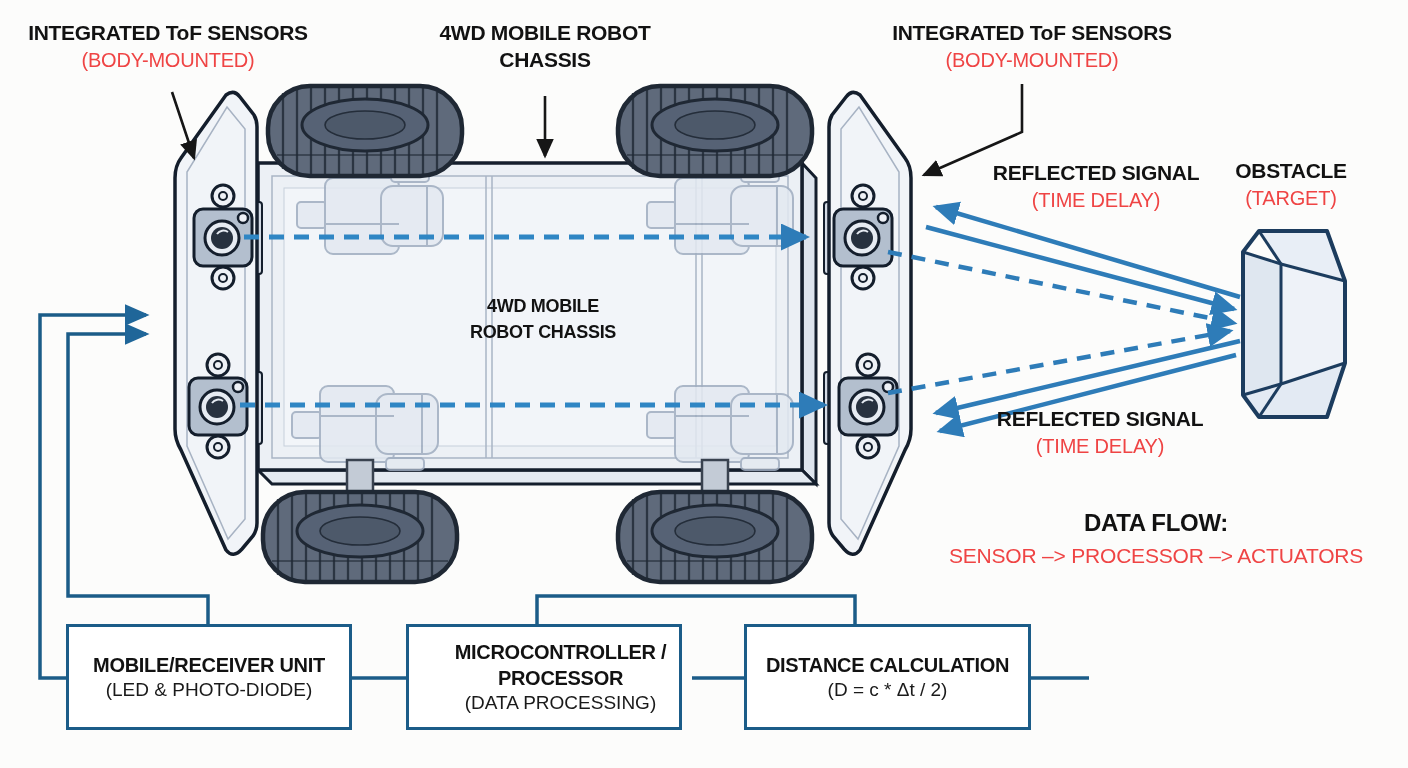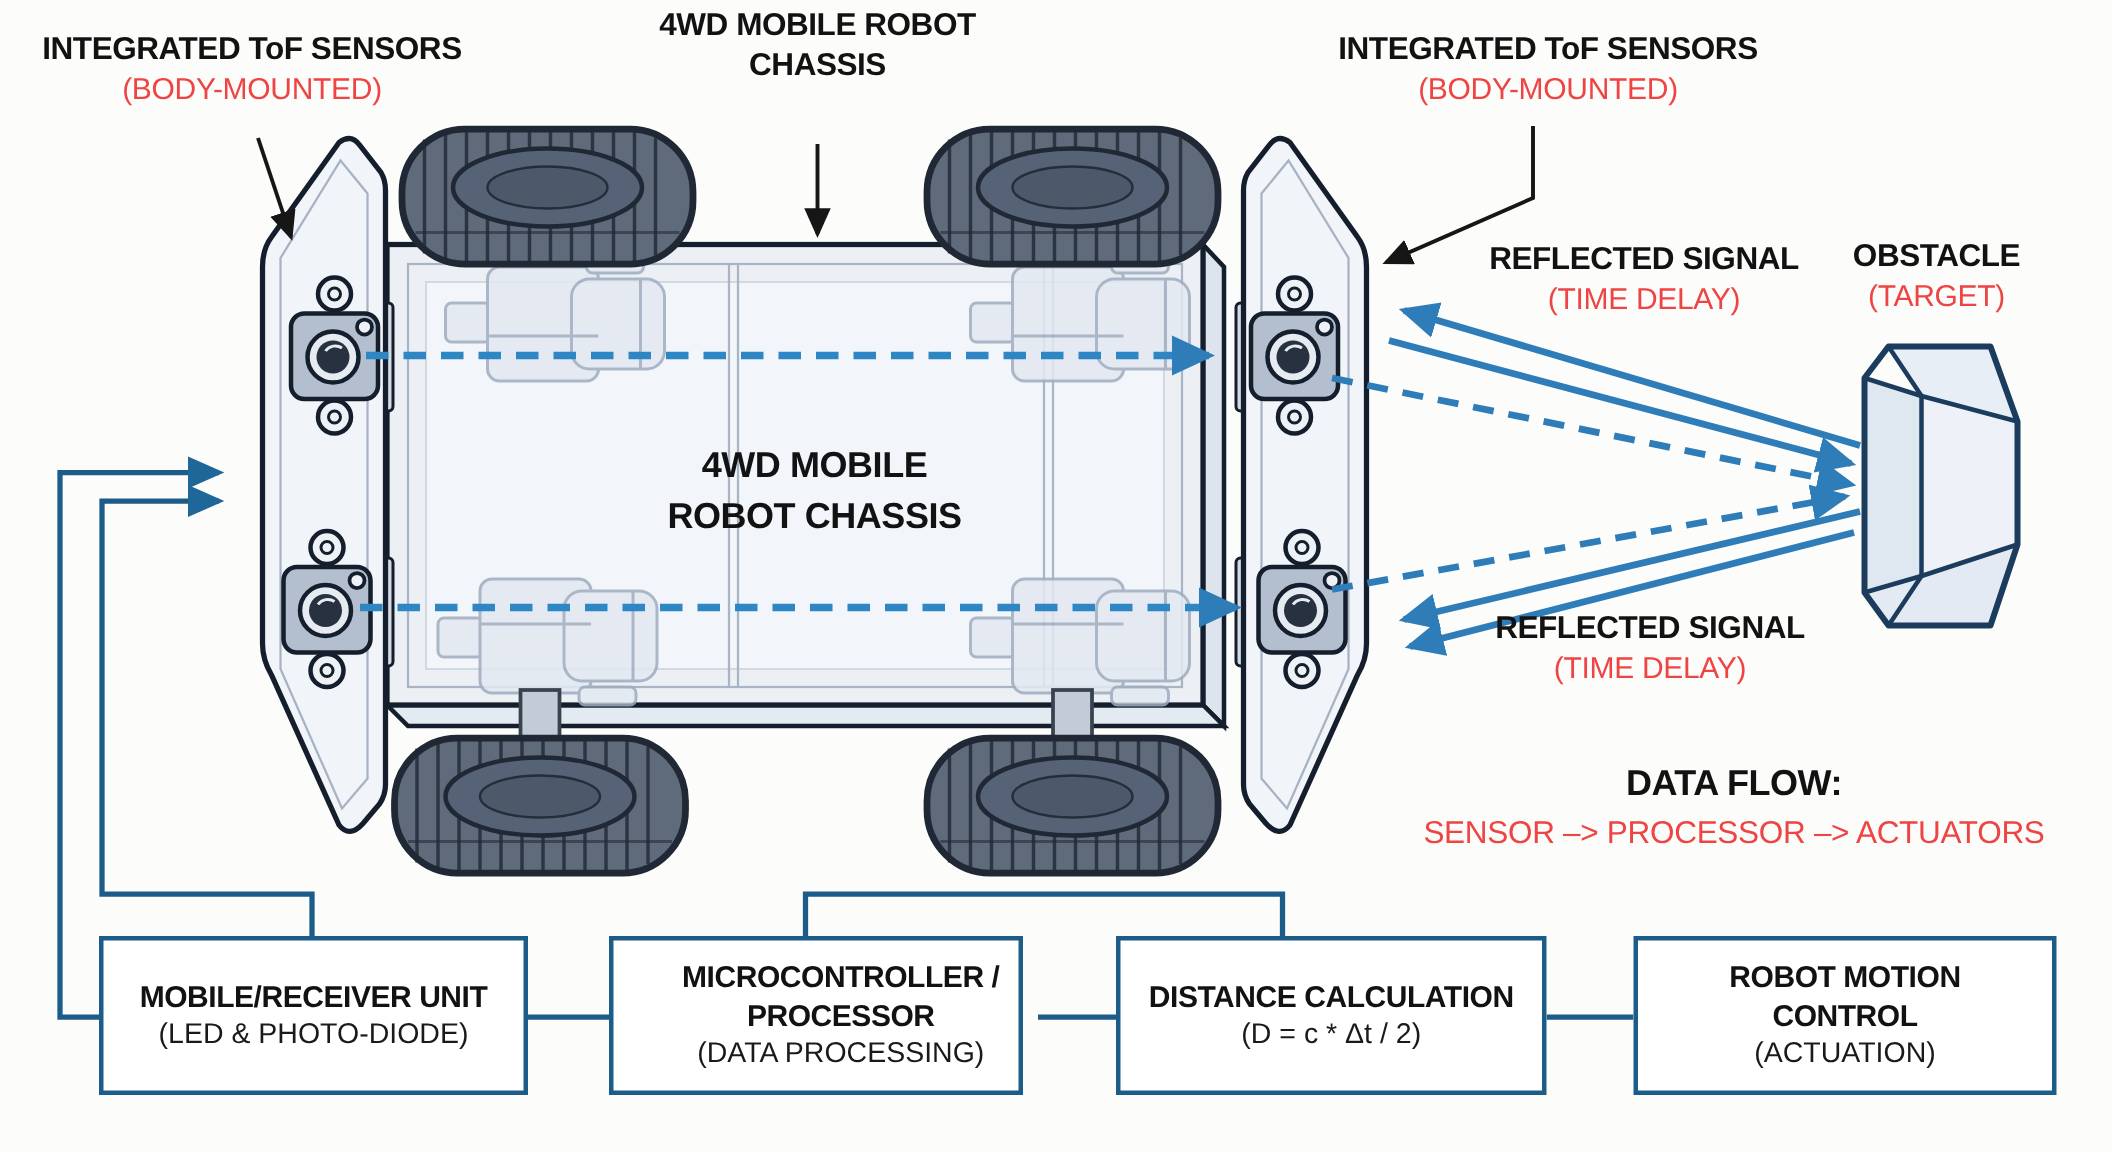--- a/index.html
+++ b/index.html
@@ -5,21 +5,21 @@
   html,body{margin:0;padding:0;background:#e9e9e9;}
   .stage{
     position:relative;width:1408px;height:768px;margin:0 auto;
     background:#fcfcfb;overflow:hidden;
     font-family:"Liberation Sans","DejaVu Sans",sans-serif;color:#141414;
   }
   .stage svg{position:absolute;left:0;top:0;}
   .lbl{position:absolute;text-align:center;transform:translateX(-50%);white-space:nowrap;}
   .lbl-title{font-weight:700;font-size:21px;letter-spacing:-0.3px;line-height:1.28;color:#121212;}
   .lbl-sub{font-weight:400;font-size:20px;letter-spacing:-0.2px;line-height:1.3;color:#ef4444;}
-  .chassis-label .lbl-title{font-size:24px;line-height:1.42;}
+  .chassis-label .lbl-title{font-size:18px;line-height:1.42;}
   .dataflow .lbl-title{font-size:24px;}
   .dataflow .lbl-sub{font-size:21px;margin-top:3px;}
   .flow-box{
     position:absolute;top:624px;height:106px;background:#ffffff;
     border:3px solid #1b5c88;box-sizing:border-box;
     display:flex;flex-direction:column;align-items:center;justify-content:center;
     text-align:center;
   }
   .flow-box .bt{font-weight:700;font-size:20px;letter-spacing:-0.3px;line-height:1.3;color:#121212;}
   .flow-box .bs{font-weight:400;font-size:19px;line-height:1.3;color:#1a1a1a;}
@@ -181,21 +181,21 @@
     <path d="M 545,96 V 156" marker-end="url(#abk)"></path>
     <path d="M 1022,84 V 132 L 924,175" marker-end="url(#abk)"></path>
   </g>
 </svg>
 
   <div class="lbl" style="left:168px;top:20px;">
     <div class="lbl-title">INTEGRATED ToF SENSORS</div>
     <div class="lbl-sub">(BODY-MOUNTED)</div>
   </div>
 
-  <div class="lbl" style="left:545px;top:4px;">
+  <div class="lbl" style="left:545px;top:20px;">
     <div class="lbl-title">4WD MOBILE ROBOT</div>
     <div class="lbl-title">CHASSIS</div>
   </div>
 
   <div class="lbl" style="left:1032px;top:20px;">
     <div class="lbl-title">INTEGRATED ToF SENSORS</div>
     <div class="lbl-sub">(BODY-MOUNTED)</div>
   </div>
 
   <div class="lbl chassis-label" style="left:543px;top:294px;">
@@ -234,19 +234,14 @@
     <div class="bt">PROCESSOR</div>
     <div class="bs">(DATA PROCESSING)</div>
   </div>
 
   <div class="flow-box" style="left:744px;width:287px;">
     <div class="bt">DISTANCE CALCULATION</div>
 
     <div class="bs">(D = c * Δt / 2)</div>
   </div>
 
-  <div class="flow-box" style="left:1089px;width:282px;">
-    <div class="bt">ROBOT MOTION</div>
-    <div class="bt">CONTROL</div>
-    <div class="bs">(ACTUATION)</div>
-  </div>
 
 </div>
 
 </body></html>

